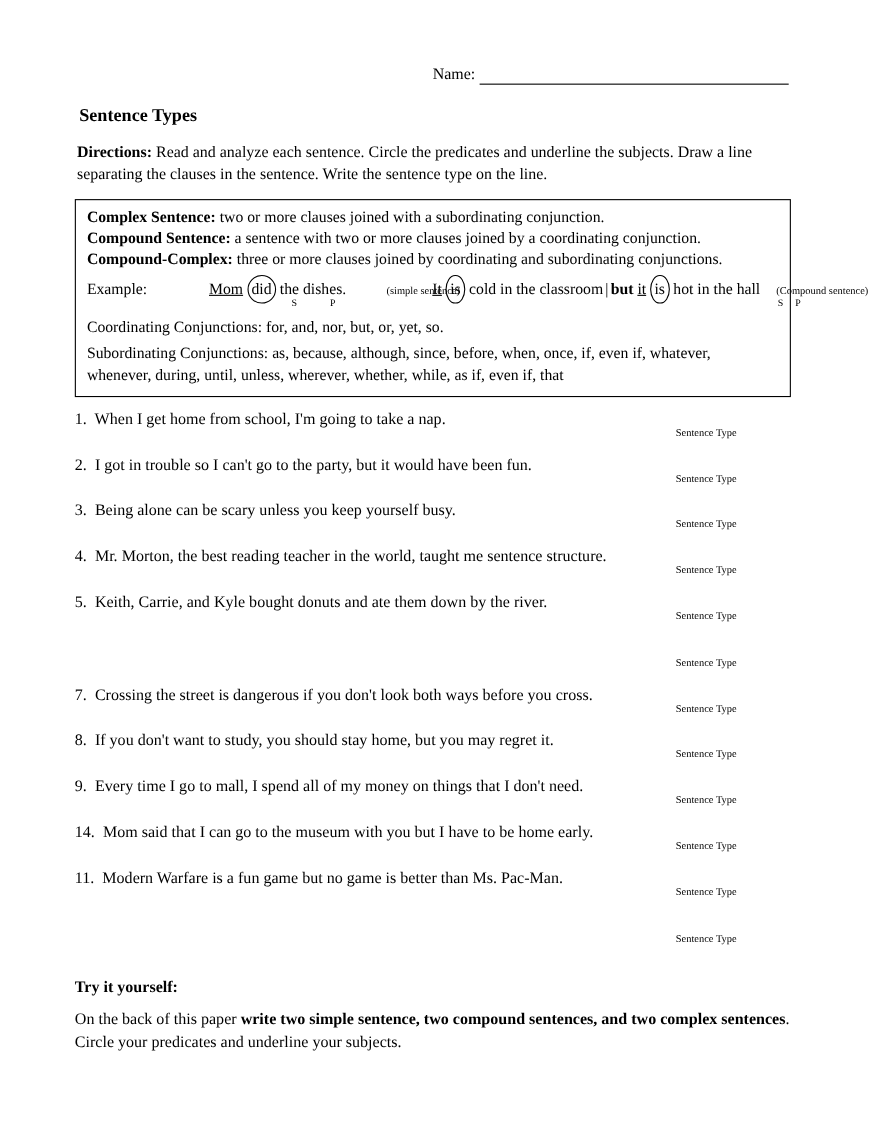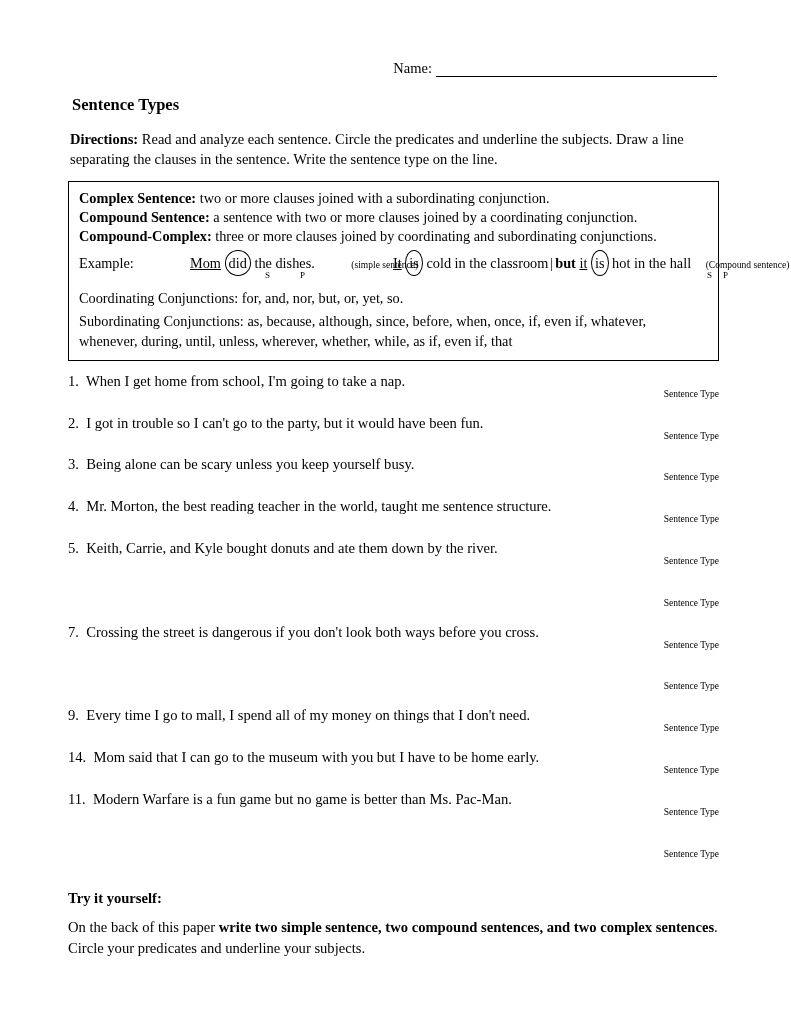--- a/index.html
+++ b/index.html
@@ -130,24 +130,24 @@
     font-size: 14.6px;
     position: absolute;
     left: 0;
     top: 0;
     white-space: nowrap;
   }
   .qnum { }
   .ital { }
   .answer {
     position: absolute;
-    right: 0;
+    right: 16px;
     top: 10px;
     width: 122px;
-    text-align: right;
+    text-align: center;
   }
   .answer .rule {
     border-bottom: 1px solid #000;
     height: 12px;
   }
   .answer .cap {
     font-size: 9.5px;
     margin-top: 1px;
   }
 
@@ -246,20 +246,21 @@
     <div class="qrow">
       <span class="answer"><span class="rule"></span><span class="cap">Sentence Type</span></span>
     </div>
 
     <div class="qrow">
       <span class="qtext"><span class="qnum">7.</span>&nbsp; <span>Crossing the street is dangerous if you don't look both ways before you cross.</span></span>
       <span class="answer"><span class="rule"></span><span class="cap">Sentence Type</span></span>
     </div>
 
     <div class="qrow">
+      <span class="qtext"><span class="qnum">8.</span>&nbsp; <span>If you don't want to study, you should stay home, but you may regret it.</span></span>
       <span class="answer"><span class="rule"></span><span class="cap">Sentence Type</span></span>
     </div>
 
     <div class="qrow">
       <span class="qtext"><span class="qnum">9.</span>&nbsp; <span>Every time I go to mall, I spend all of my money on things that I don't need.</span></span>
       <span class="answer"><span class="rule"></span><span class="cap">Sentence Type</span></span>
     </div>
 
     <div class="qrow">
       <span class="qtext"><span class="qnum">14.</span>&nbsp; <span>Mom said that I can go to the museum with you but I have to be home early.</span></span>

